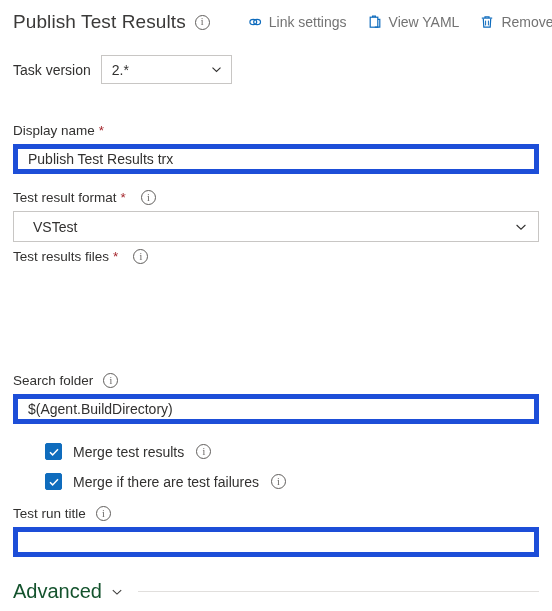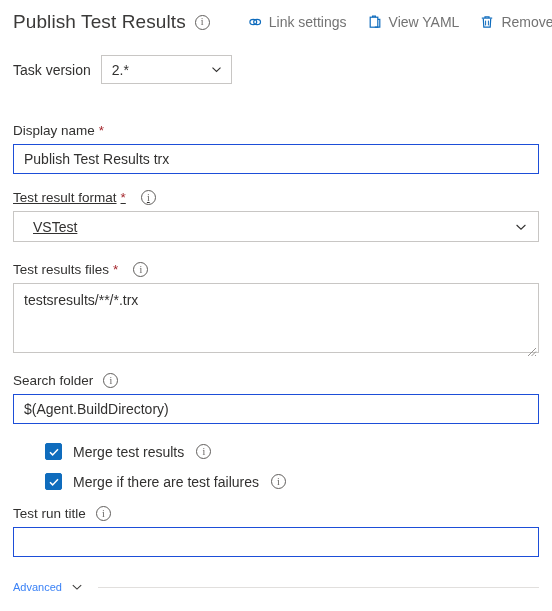--- a/index.html
+++ b/index.html
@@ -114,21 +114,21 @@
     margin-bottom: 6px;
     white-space: nowrap;
   }
   .req { color: #a4262c; margin-left: 4px; font-size: 13.5px; }
   .field-label .info-circle { margin-left: 15px; }
   .field-label .info-gap-sm { margin-left: 10px; }
 
   .text-input {
     width: 100%;
     height: 30px;
-    border: 1px solid #1d4ed8;
+    border: 5px solid #1d4ed8;
     background: #fff;
     font-size: 14px;
     font-family: "Liberation Sans", sans-serif;
     color: #323130;
     padding: 0 10px;
     outline: none;
   }
   .text-input::placeholder { color: #a19f9d; }
 
   .select-full {
@@ -194,22 +194,22 @@
   .advanced-row {
     position: absolute;
     left: 13px;
     top: 580px;
     width: 526px;
     display: flex;
     align-items: center;
     cursor: pointer;
   }
   .advanced-label {
-    font-size: 11px;
-    color: #3b82f6;
+    font-size: 20px;
+    color: #14532d;
     white-space: nowrap;
   }
   .advanced-chev { margin-left: 8px; display: flex; align-items: center; }
   .advanced-rule {
     flex: 1;
     height: 1px;
     background: #e1dfdd;
     margin-left: 14px;
   }
 </style>
@@ -273,49 +273,41 @@
   </div>
 
   <div class="field" style="top:123px;">
     <div class="field-label">
       <span>Display name</span>
       <span class="req">*</span>
     </div>
     <input class="text-input" type="text" value="Publish Test Results trx" style="">
   </div>
 
-  <div class="field" style="top:190px;text-decoration:underline;">
+  <div class="field" style="top:190px;">
     <div class="field-label">
       <span>Test result format</span>
       <span class="req">*</span>
       <span class="info-circle"></span>
     </div>
     <div class="select-box select-full">
       <span class="val">VSTest</span>
       <span class="chev">
         <svg width="14" height="14" viewBox="0 0 14 14" fill="none">
           <path d="M2.6 5L7 9.2 11.4 5" stroke="#323130" stroke-width="1.1"></path>
         </svg>
       </span>
     </div>
   </div>
 
-  <div class="field" style="top:262px;">
+  <div class="field" style="top:249px;">
     <div class="field-label">
       <span>Test results files</span>
       <span class="req">*</span>
       <span class="info-circle"></span>
-    </div>
-    <div class="textarea-wrap">
-      <textarea class="textarea" style="">testsresults/**/*.trx</textarea>
-      <span class="resize-handle">
-        <svg width="12" height="12" viewBox="0 0 12 12" fill="none">
-          <path d="M11 3L3 11M11 6.5L6.5 11M11 10L10 11" stroke="#8a8886" stroke-width="0.9"></path>
-        </svg>
-      </span>
     </div>
   </div>
 
   <div class="field" style="top:373px;">
     <div class="field-label">
       <span>Search folder</span>
       <span class="info-circle info-gap-sm"></span>
     </div>
     <input class="text-input" type="text" value="$(Agent.BuildDirectory)" style="">
   </div>

